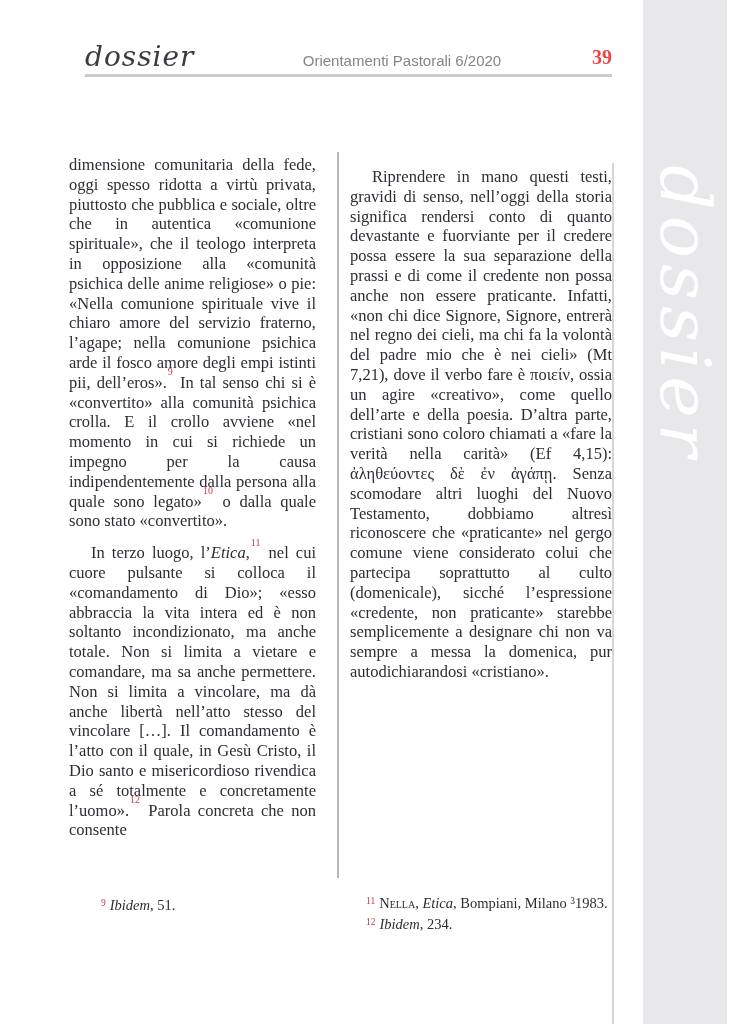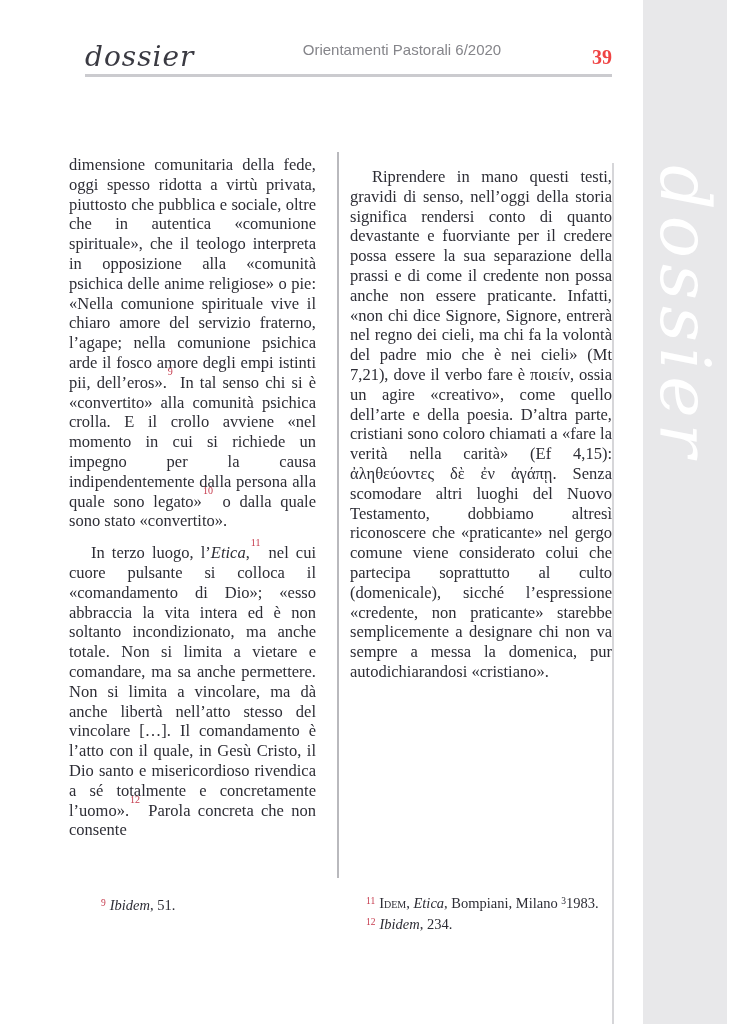--- a/index.html
+++ b/index.html
@@ -6,21 +6,21 @@
   .page{
     position:relative;width:731px;height:1024px;background:#ffffff;
     font-family:"Liberation Serif", serif;color:#2d2d35;overflow:hidden;text-decoration:underline;
   }
   
   .brand{
     position:absolute;left:85px;top:40px;font-size:28px;font-style:italic;
     color:#3a3a42;font-family:"DejaVu Serif", serif;letter-spacing:1px;
   }
   .journal{
-    position:absolute;left:287px;top:41px;width:230px;text-align:center;
+    position:absolute;left:287px;top:52px;width:230px;text-align:center;
     font-family:"Liberation Sans", sans-serif;font-size:15px;color:#85858a;
   }
   .pagenum{
     position:absolute;left:585px;top:46px;width:27px;text-align:right;
     font-size:20px;font-weight:600;color:#ef4444;
   }
   .rule{position:absolute;left:85px;top:74px;width:527px;height:3px;background:#cbcbcf;}
   
   .band{position:absolute;left:643px;top:0;width:84px;height:1024px;background:#e8e8ea;}
   .band-text{
@@ -83,17 +83,17 @@
 
   <section class="col col-right">
     <p class="body indent">Riprendere in mano questi testi, gravidi di senso, nell’oggi della storia significa rendersi conto di quanto devastante e fuorviante per il credere possa essere la sua separazione della prassi e di come il credente non possa anche non essere praticante. Infatti, «non chi dice Signore, Signore, entrerà nel regno dei cieli, ma chi fa la volontà del padre mio che è nei cieli» (Mt 7,21), dove il verbo fare è ποιείν, ossia un agire «creativo», come quello dell’arte e della poesia. D’altra parte, cristiani sono coloro chiamati a «fare la verità nella carità» (Ef 4,15): ἀληθεύοντες δὲ ἐν ἀγάπῃ. Senza scomodare altri luoghi del Nuovo Testamento, dobbiamo altresì riconoscere che «praticante» nel gergo comune viene considerato colui che partecipa soprattutto al culto (domenicale), sicché l’espressione «credente, non praticante» starebbe semplicemente a designare chi non va sempre a messa la domenica, pur autodichiarandosi «cristiano».</p>
   </section>
 
   <div class="fn-left">
     <p class="fnote"><span class="num">9</span><em>Ibidem</em><span>, 51.</span></p>
   </div>
 
   <div class="fn-right">
-    <p class="fnote"><span class="num">11</span><span class="sc">Idem</span><span>, </span><em>Etica</em><span>, Bompiani, Milano </span><span class="ed">3</span><span>1983.</span></p>
+    <p class="fnote"><span class="num">11</span><span class="sc">Nella</span><span>, </span><em>Etica</em><span>, Bompiani, Milano </span><span class="ed">3</span><span>1983.</span></p>
     <p class="fnote"><span class="num">12</span><em>Ibidem</em><span>, 234.</span></p>
   </div>
 
 </div>
 
 </body></html>

